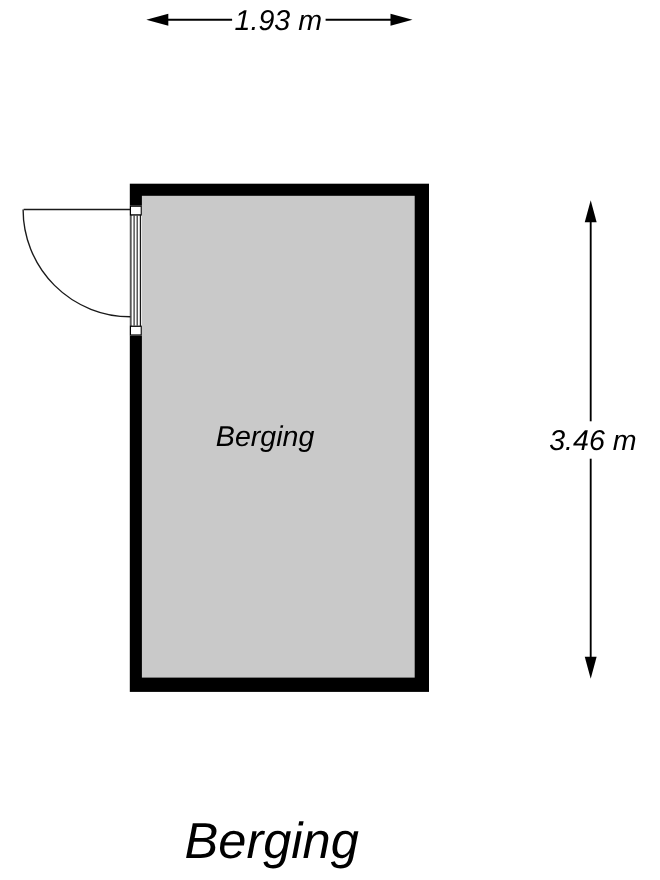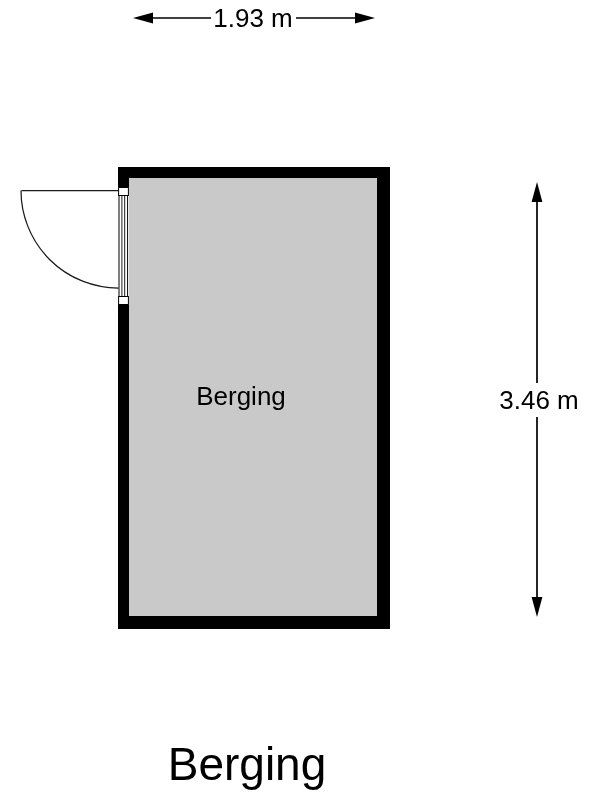--- a/index.html
+++ b/index.html
@@ -10,20 +10,21 @@
   body {
     width: 600px;
     height: 800px;
     font-family: "Liberation Sans", "DejaVu Sans", sans-serif;
   }
   .canvas {
     position: relative;
     width: 600px;
     height: 800px;
     background: #ffffff;
+    font-style: italic;
   }
   svg { display: block; }
   svg text {
     fill: #000000;
     font-family: "Liberation Sans", "DejaVu Sans", sans-serif;
   }
   .dim-line {
     stroke: #000000;
     stroke-width: 1.7;
   }

